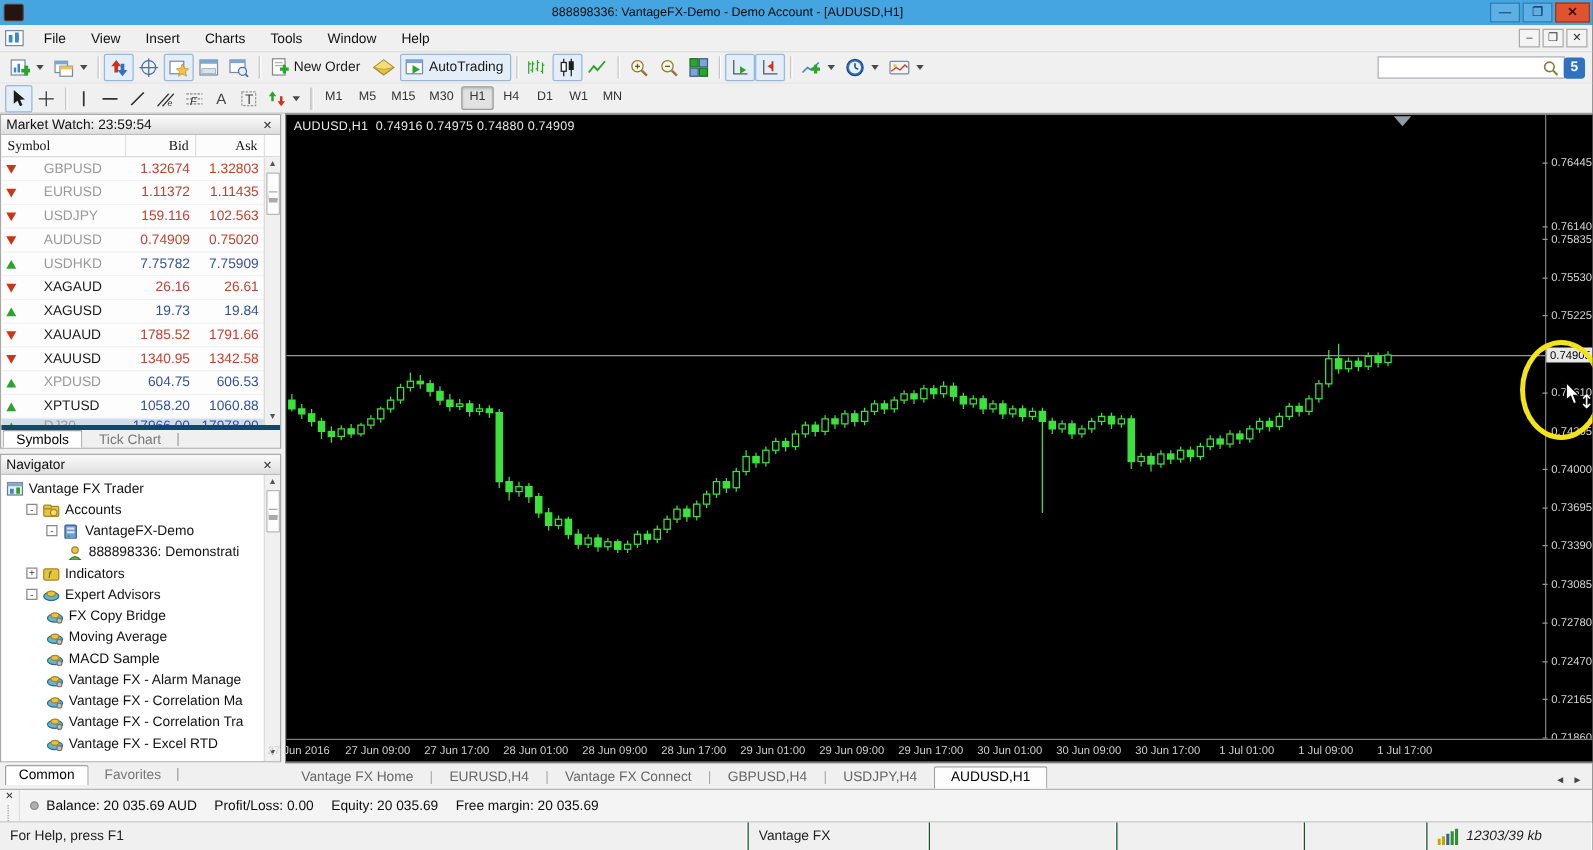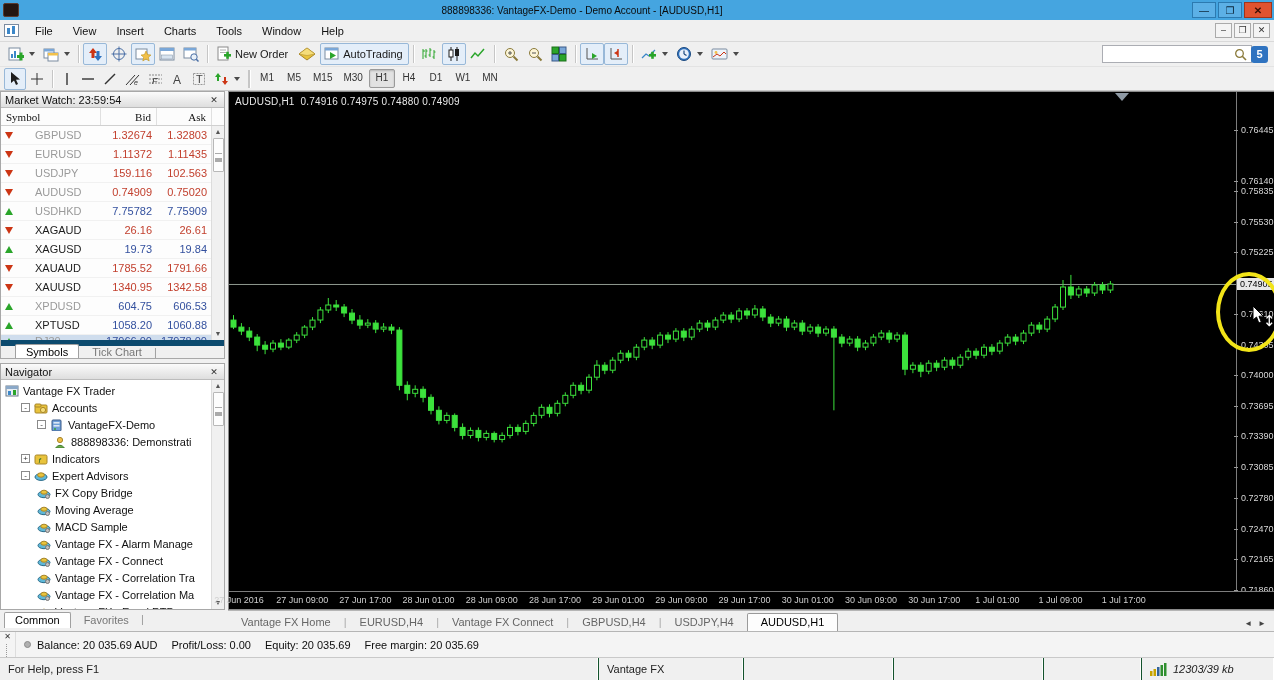--- a/index.html
+++ b/index.html
@@ -63,21 +63,21 @@
   .arr.up { border-bottom:7px solid #2aa52a; }
   .val-red { color:#c2402e; } .val-blue { color:#33509e; }
   .name-gray { color:#9a9a9a; } .name-black { color:#1c1c1c; }
   
   .vscroll { position:absolute; right:0; top:0; bottom:0; width:13px; background:#f0f0f0; border-left:1px solid #dcdcdc; display:flex; flex-direction:column; align-items:center; }
   .vs-arrow { font-size:7px; color:#555; line-height:11px; height:12px; }
   .vs-thumb { width:11px; height:34px; background:#fdfdfd; border:1px solid #b8b8b8; border-radius:1px; display:flex; align-items:center; justify-content:center; }
   .vs-grip { width:7px; border-top:1px solid #aaa; box-shadow:0 2px 0 #aaa, 0 4px 0 #aaa; height:5px; }
   .vs-track { flex:1; }
   
-  .panel-tabs { height:18px; display:flex; align-items:center; background:#f0f0f0; border-top:6px solid #0c4a6e; padding-left:14px; }
+  .panel-tabs { height:18px; display:flex; align-items:flex-start; background:#f0f0f0; border-top:4px solid #0c4a6e; padding-left:1px; }
   .ptab { padding:1px 10px 2px; font-size:11px; color:#777; border:1px solid transparent; border-bottom:none; cursor:default; }
   .ptab.active { background:#fff; color:#000; border-color:#a0a0a0; border-radius:2px 2px 0 0; margin-bottom:0; }
   .ptab-sep { color:#999; align-self:center; margin:0 1px; }
   
   #panel-gap { height:4px; }
   #navigator { height:247px; }
   #nav-tree { flex:1; overflow:hidden; position:relative; background:#fff; padding-top:2px; }
   .tree-row { height:17px; display:flex; align-items:center; gap:4px; white-space:nowrap; }
   .expander { width:9px; height:9px; border:1px solid #8a8a8a; background:#fff; font-size:8px; line-height:7px; text-align:center; color:#333; flex:none; }
   .tree-icon { width:14px; height:12px; flex:none; }
@@ -630,37 +630,29 @@
               <circle cx="10.5" cy="9.5" r="2" fill="#c0c0c0" stroke="#777"></circle>
             </svg>
             <span>Vantage FX - Alarm Manage</span>
           </div>
           <div class="tree-row" style="padding-left: 36px;">
             <svg width="14" height="13" class="tree-icon">
               <ellipse cx="7" cy="7.5" rx="6" ry="3.2" fill="#5fb8d8" stroke="#2a6a88"></ellipse>
               <ellipse cx="7" cy="5.2" rx="3.2" ry="2" fill="#e8c33c" stroke="#a8862a"></ellipse>
               <circle cx="10.5" cy="9.5" r="2" fill="#c0c0c0" stroke="#777"></circle>
             </svg>
-            <span>Vantage FX - Connect</span>
+            <span>Vantage FX - Correlation Ma</span>
           </div>
           <div class="tree-row" style="padding-left: 36px;">
             <svg width="14" height="13" class="tree-icon">
               <ellipse cx="7" cy="7.5" rx="6" ry="3.2" fill="#5fb8d8" stroke="#2a6a88"></ellipse>
               <ellipse cx="7" cy="5.2" rx="3.2" ry="2" fill="#e8c33c" stroke="#a8862a"></ellipse>
               <circle cx="10.5" cy="9.5" r="2" fill="#c0c0c0" stroke="#777"></circle>
             </svg>
             <span>Vantage FX - Correlation Tra</span>
-          </div>
-          <div class="tree-row" style="padding-left: 36px;">
-            <svg width="14" height="13" class="tree-icon">
-              <ellipse cx="7" cy="7.5" rx="6" ry="3.2" fill="#5fb8d8" stroke="#2a6a88"></ellipse>
-              <ellipse cx="7" cy="5.2" rx="3.2" ry="2" fill="#e8c33c" stroke="#a8862a"></ellipse>
-              <circle cx="10.5" cy="9.5" r="2" fill="#c0c0c0" stroke="#777"></circle>
-            </svg>
-            <span>Vantage FX - Correlation Ma</span>
           </div>
           <div class="tree-row" style="padding-left: 36px;">
             <svg width="14" height="13" class="tree-icon">
               <ellipse cx="7" cy="7.5" rx="6" ry="3.2" fill="#5fb8d8" stroke="#2a6a88"></ellipse>
               <ellipse cx="7" cy="5.2" rx="3.2" ry="2" fill="#e8c33c" stroke="#a8862a"></ellipse>
               <circle cx="10.5" cy="9.5" r="2" fill="#c0c0c0" stroke="#777"></circle>
             </svg>
             <span>Vantage FX - Excel RTD</span>
           </div>
           <div class="vscroll">

